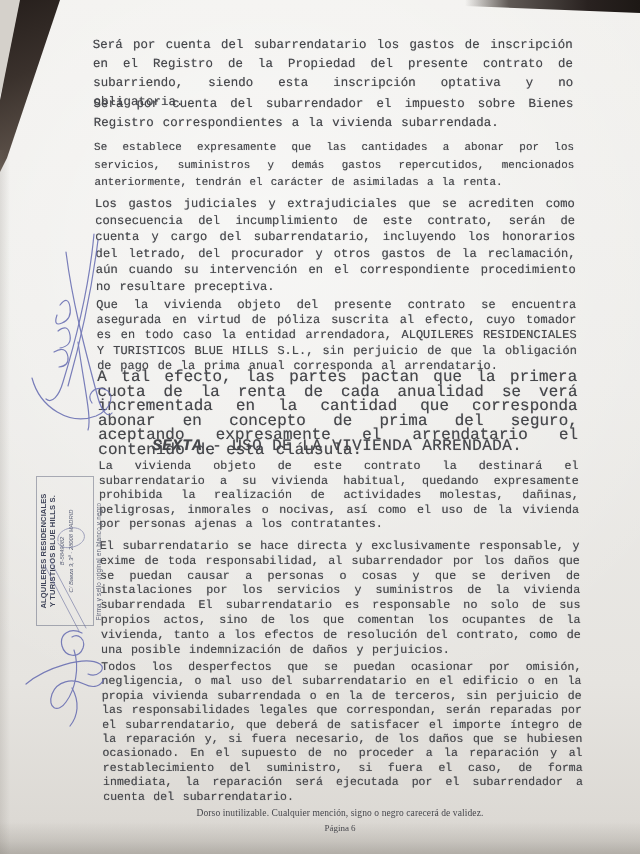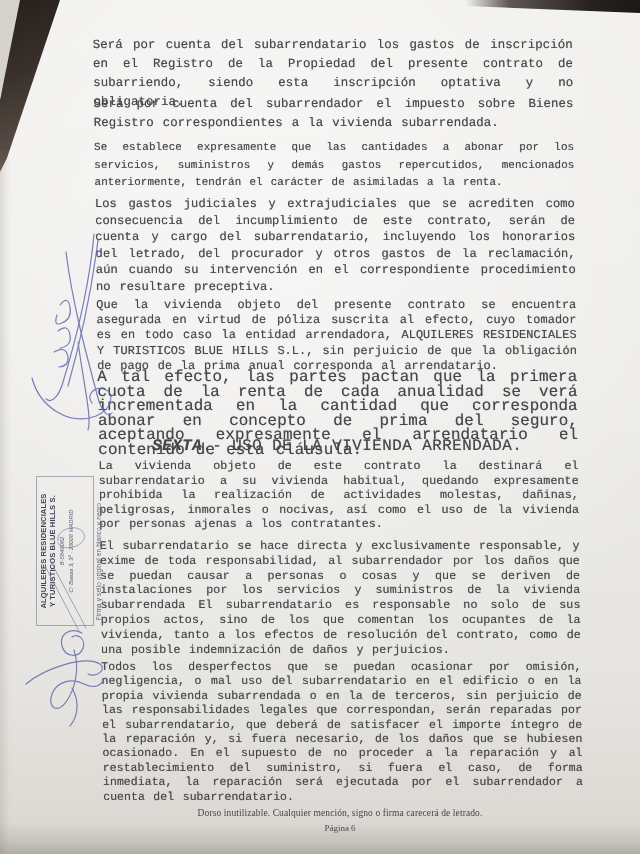--- a/index.html
+++ b/index.html
@@ -101,21 +101,21 @@
     </g>
     <g stroke="#646ab0" stroke-width="1.2" fill="none" opacity="0.85" stroke-linecap="round">
       <path d="M82,633 C70,627 59,634 62,646 C65,657 79,659 83,648 C86,639 78,633 72,637"></path>
       <path d="M26,684 C45,668 85,655 100,664 C107,669 97,678 88,674"></path>
       <path d="M74,650 C80,668 75,690 66,702 C58,714 47,708 52,694 C57,681 72,678 84,684 C94,689 101,686 104,679"></path>
       <path d="M72,688 C80,702 78,716 70,726"></path>
     </g>
   </svg>
 
   <div class="footer">
-    <div class="notice">Dorso inutilizable. Cualquier mención, signo o firma carecerá de letrado.</div>
+    <div class="notice">Dorso inutilizable. Cualquier mención, signo o negro carecerá de validez.</div>
     <div class="pageno">Página 6</div>
   </div>
 
   <div class="corner-under-tl"></div>
   <div class="corner-shadow-tl"></div>
   <div class="corner-shadow-tr"></div>
   <div class="left-shade"></div>
   <div class="bottom-shade"></div>
 
 </div>

